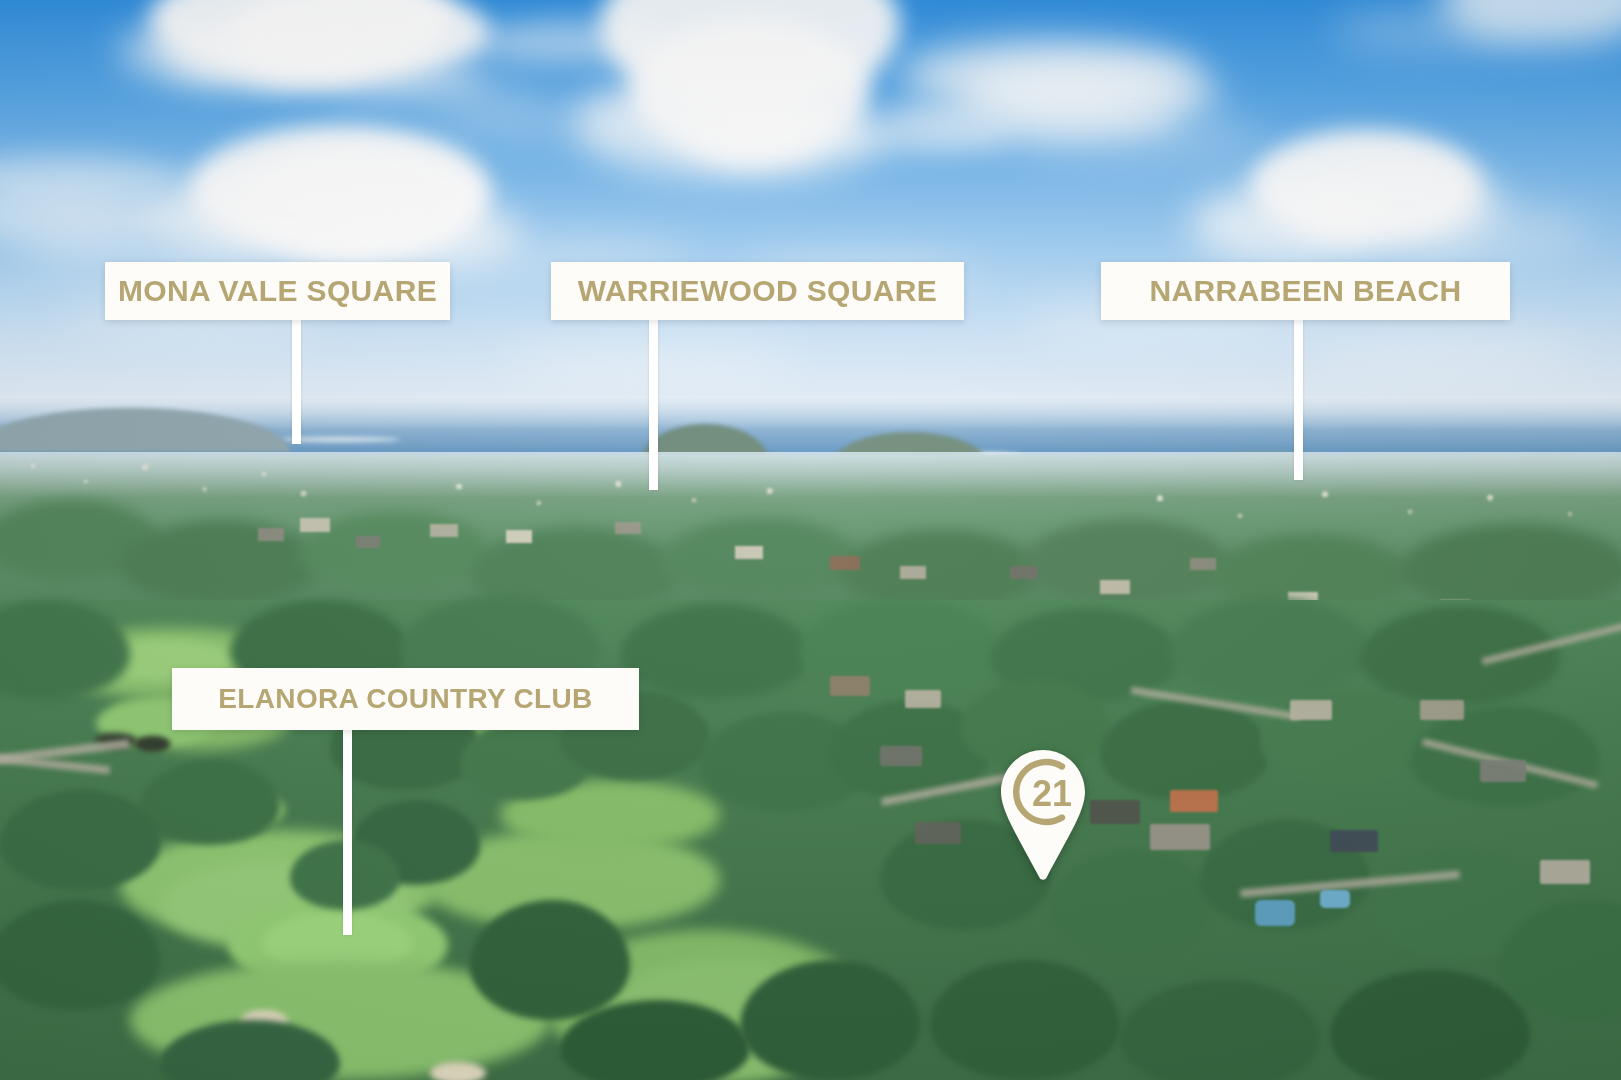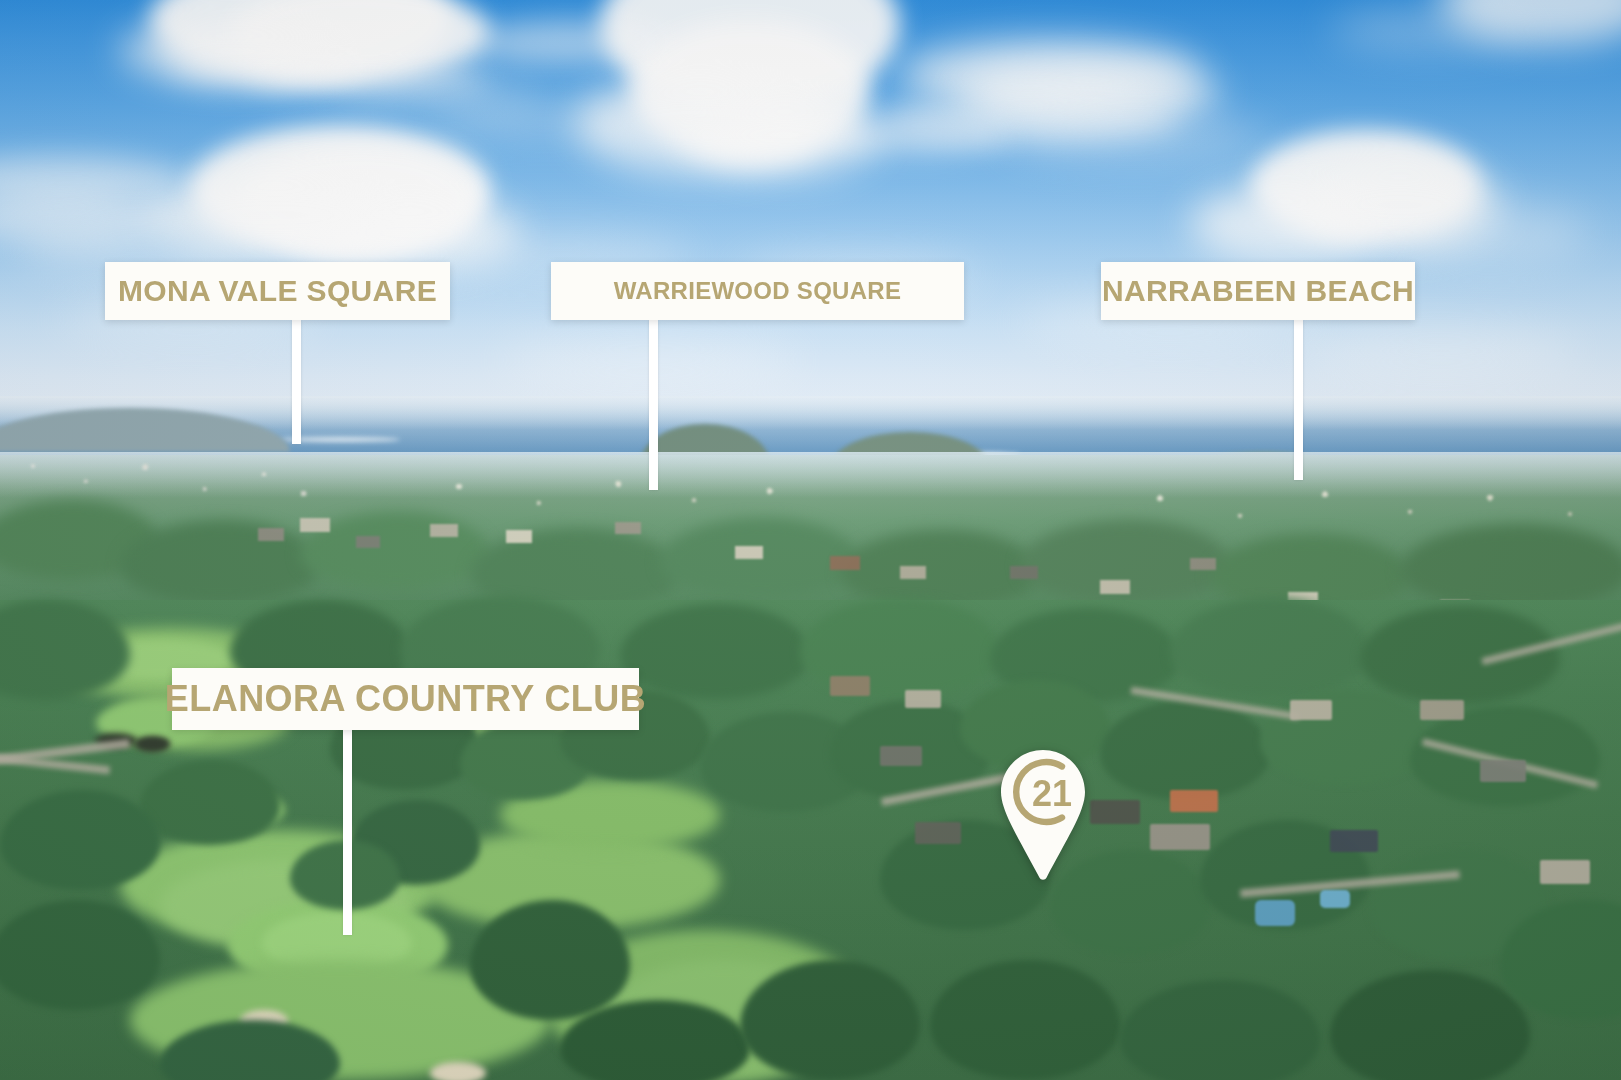--- a/index.html
+++ b/index.html
@@ -435,35 +435,35 @@
     <div class="callout">
       <div class="callout-stem" style="left:292px; top:320px; width:9px; height:124px;"></div>
       <div class="callout-box" style="left:105px; top:262px; width:345px; height:58px;">
         <span class="callout-label" style="font-size:30px;">MONA VALE SQUARE</span>
       </div>
     </div>
 
     <div class="callout">
       <div class="callout-stem" style="left:649px; top:320px; width:9px; height:170px;"></div>
       <div class="callout-box" style="left:551px; top:262px; width:413px; height:58px;">
-        <span class="callout-label" style="font-size:24px;">WARRIEWOOD SQUARE</span>
+        <span class="callout-label" style="font-size:30px;">WARRIEWOOD SQUARE</span>
       </div>
     </div>
 
     <div class="callout">
       <div class="callout-stem" style="left:1294px; top:320px; width:9px; height:160px;"></div>
-      <div class="callout-box" style="left:1101px; top:262px; width:314px; height:58px;">
+      <div class="callout-box" style="left:1101px; top:262px; width:409px; height:58px;">
         <span class="callout-label" style="font-size:30px;">NARRABEEN BEACH</span>
       </div>
     </div>
 
     <div class="callout">
       <div class="callout-stem" style="left:343px; top:730px; width:9px; height:205px;"></div>
       <div class="callout-box" style="left:172px; top:668px; width:467px; height:62px;">
-        <span class="callout-label" style="font-size:36px;">ELANORA COUNTRY CLUB</span>
+        <span class="callout-label" style="font-size:28px;">ELANORA COUNTRY CLUB</span>
       </div>
     </div>
 
     <div id="map-pin">
       <svg viewBox="0 0 90 134" xmlns="http://www.w3.org/2000/svg" aria-hidden="true">
         <path d="M45 2 C21.8 2 3 20.8 3 44 C3 64 22 92 41.4 129.5 C42.9 132.4 47.1 132.4 48.6 129.5 C68 92 87 64 87 44 C87 20.8 68.2 2 45 2 Z" fill="#fdfcf8"></path>
         <path d="M64 18.5 A30 30 0 1 0 64 69.5" fill="none" stroke="#b6a673" stroke-width="6.4" stroke-linecap="round"></path>
         <text x="54" y="58" text-anchor="middle" font-family="Liberation Sans, sans-serif" font-size="36" font-weight="700" fill="#b6a673">21</text>
       </svg>
     </div>

